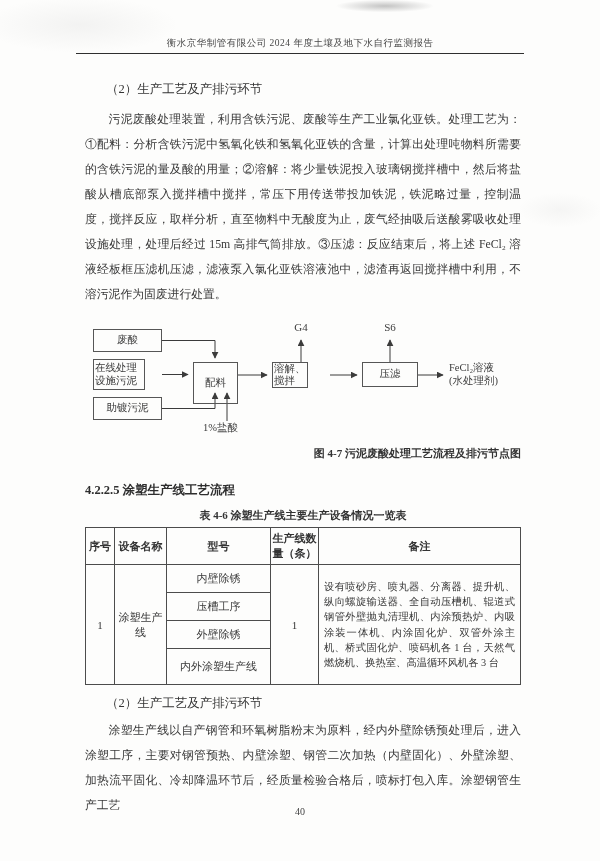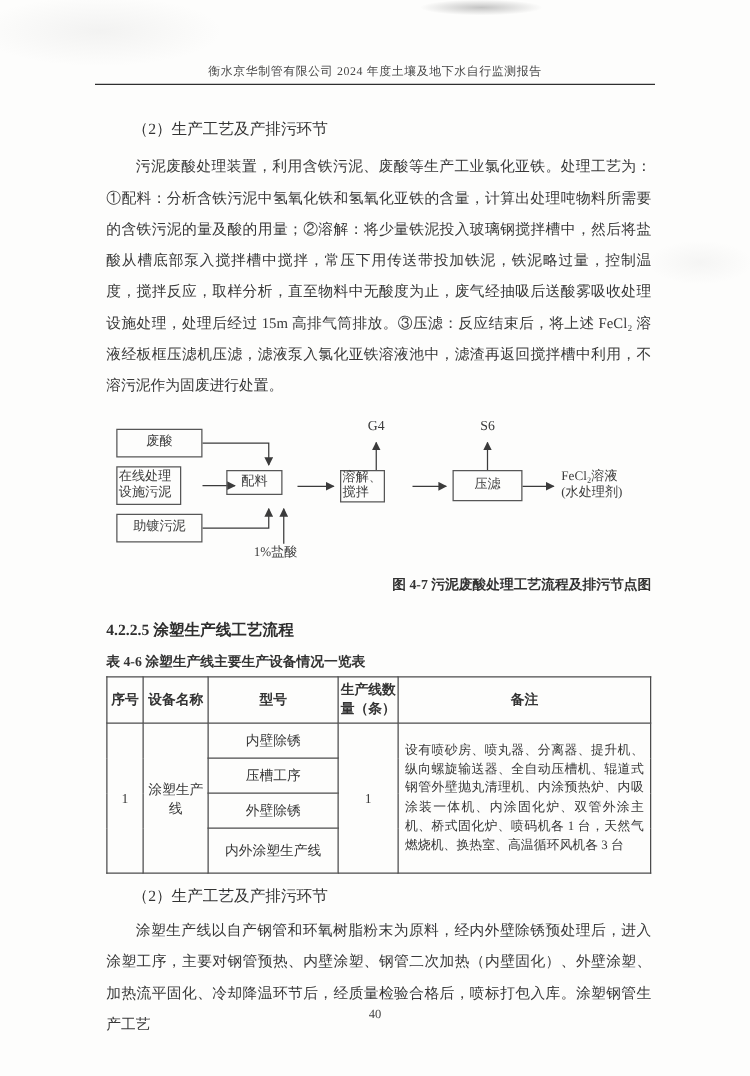--- a/index.html
+++ b/index.html
@@ -7,52 +7,52 @@
   .page {
     width:600px; height:861px; margin:0 auto; position:relative;
     background:#fdfdfc; color:#3b3b3b; overflow:hidden;
     font-family:"Liberation Serif","DejaVu Serif",serif;
     background-image:
       radial-gradient(ellipse 70px 9px at 385px 6px, rgba(110,110,110,.40), transparent 70%),
       radial-gradient(ellipse 140px 40px at 80px 25px, rgba(150,150,150,.10), transparent 70%),
       radial-gradient(ellipse 60px 25px at 560px 210px, rgba(150,150,150,.08), transparent 70%);
   }
   .running-header {
-    margin:0 76px 0 76px; padding-top:51px; padding-bottom:3px;
+    margin:0 76px 0 76px; padding-top:37px; padding-bottom:3px;
     text-align:center; font-size:9.5px; letter-spacing:.5px; color:#474747;
     border-bottom:1.6px solid #2f2f2f;
   }
   .content { padding:0 79px 0 85px; }
   .sec-heading { margin-top:27px; padding-left:21px; font-size:12.5px; color:#333; }
   .body-para {
     margin-top:9px; font-size:11.8px; line-height:25px;
     text-align:justify; text-indent:2em; color:#383838;
   }
   
   .diagram { position:relative; height:126px; margin-top:10px; font-size:10.5px; color:#3b3b3b; }
   .diagram svg { position:absolute; inset:0; }
   .dbox {
     position:absolute; border:1px solid #565656;
     display:flex; align-items:center; justify-content:center;
     text-align:left; line-height:12.5px; padding:1px;
   }
   .box-waste-acid    { left:8px;   top:12px; width:69px; height:23px; }
   .box-online-sludge { left:8px;   top:42px; width:52px; height:31px; }
   .box-plating-sludge{ left:8px;   top:80px; width:69px; height:23px; }
-  .box-batching      { left:96px; top:45px; width:45px; height:20px; }
+  .box-batching      { left:108px; top:45px; width:45px; height:42px; }
   .box-dissolve      { left:187px; top:45px; width:36px; height:26px; }
   .box-press         { left:277px; top:45px; width:56px; height:25px; }
   .lbl-g4 { position:absolute; left:196px; top:4px;  width:40px; text-align:center; font-size:11px; }
   .lbl-s6 { position:absolute; left:285px; top:4px;  width:40px; text-align:center; font-size:11px; }
   .lbl-acid { position:absolute; left:118px; top:104px; font-size:10.5px; }
   .lbl-out  { position:absolute; left:364px; top:44px; line-height:13px; font-size:10.5px; }
   .fig-caption { text-align:right; font-weight:bold; font-size:11px; margin-top:3px; color:#333; }
   .h-4225 { margin-top:21px; font-size:12.5px; font-weight:bold; color:#2e2e2e; }
   .subsection { margin-top:13px; padding-left:21px; font-size:12.5px; color:#333; }
-  .tbl-caption { text-align:left; font-weight:bold; font-size:11px; margin-top:9px; color:#333; }
+  .tbl-caption { text-align:center; font-weight:bold; font-size:11px; margin-top:9px; color:#333; }
   
   table.equip { width:100%; border-collapse:collapse; margin-top:4px; table-layout:fixed; }
   table.equip th, table.equip td { border:1px solid #4c4c4c; }
   table.equip thead th {
     height:37px; font-size:11px; font-weight:bold; text-align:center;
     vertical-align:middle; line-height:15px; padding:1px; color:#333;
   }
   td.c { text-align:center; vertical-align:middle; font-size:11px; padding:1px; color:#383838; }
   td.model { height:22px; }
   td.model-last { height:28px; }

